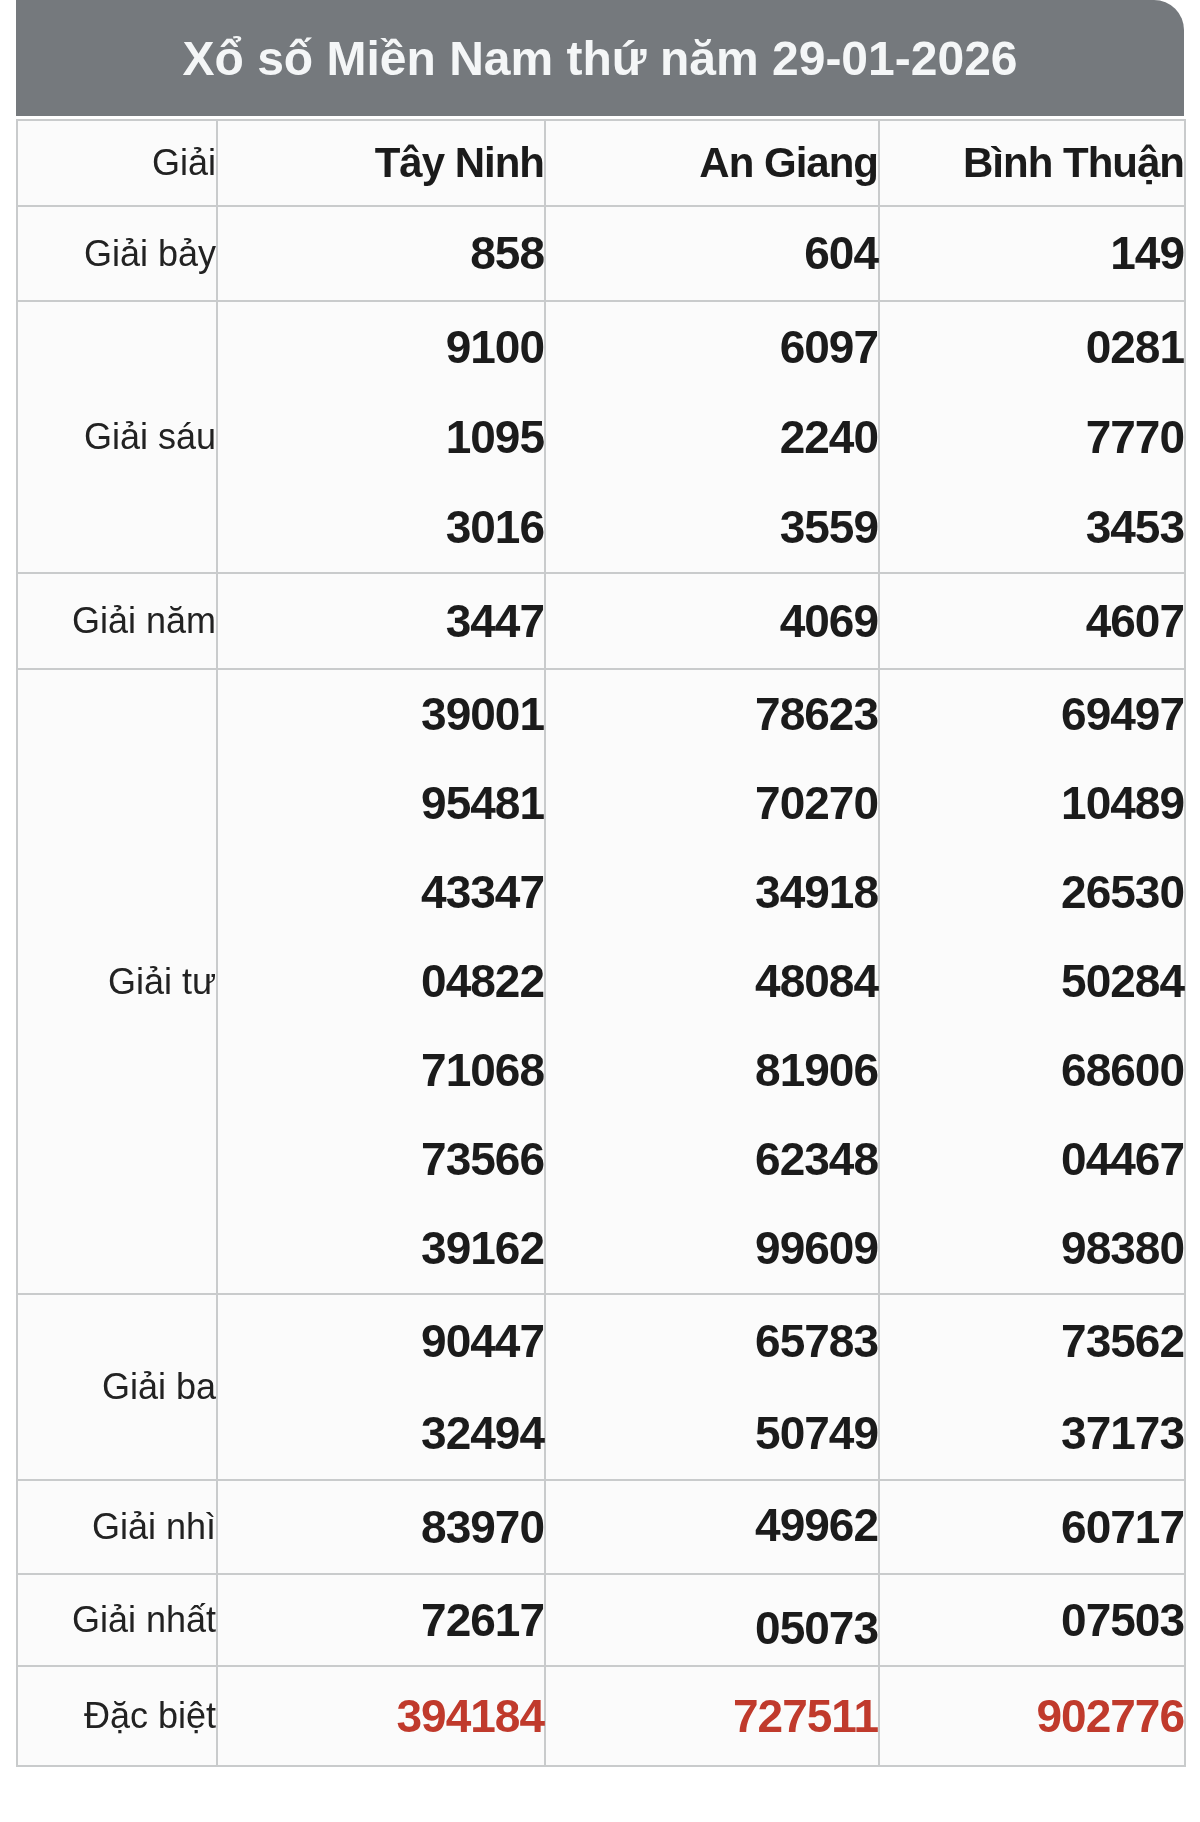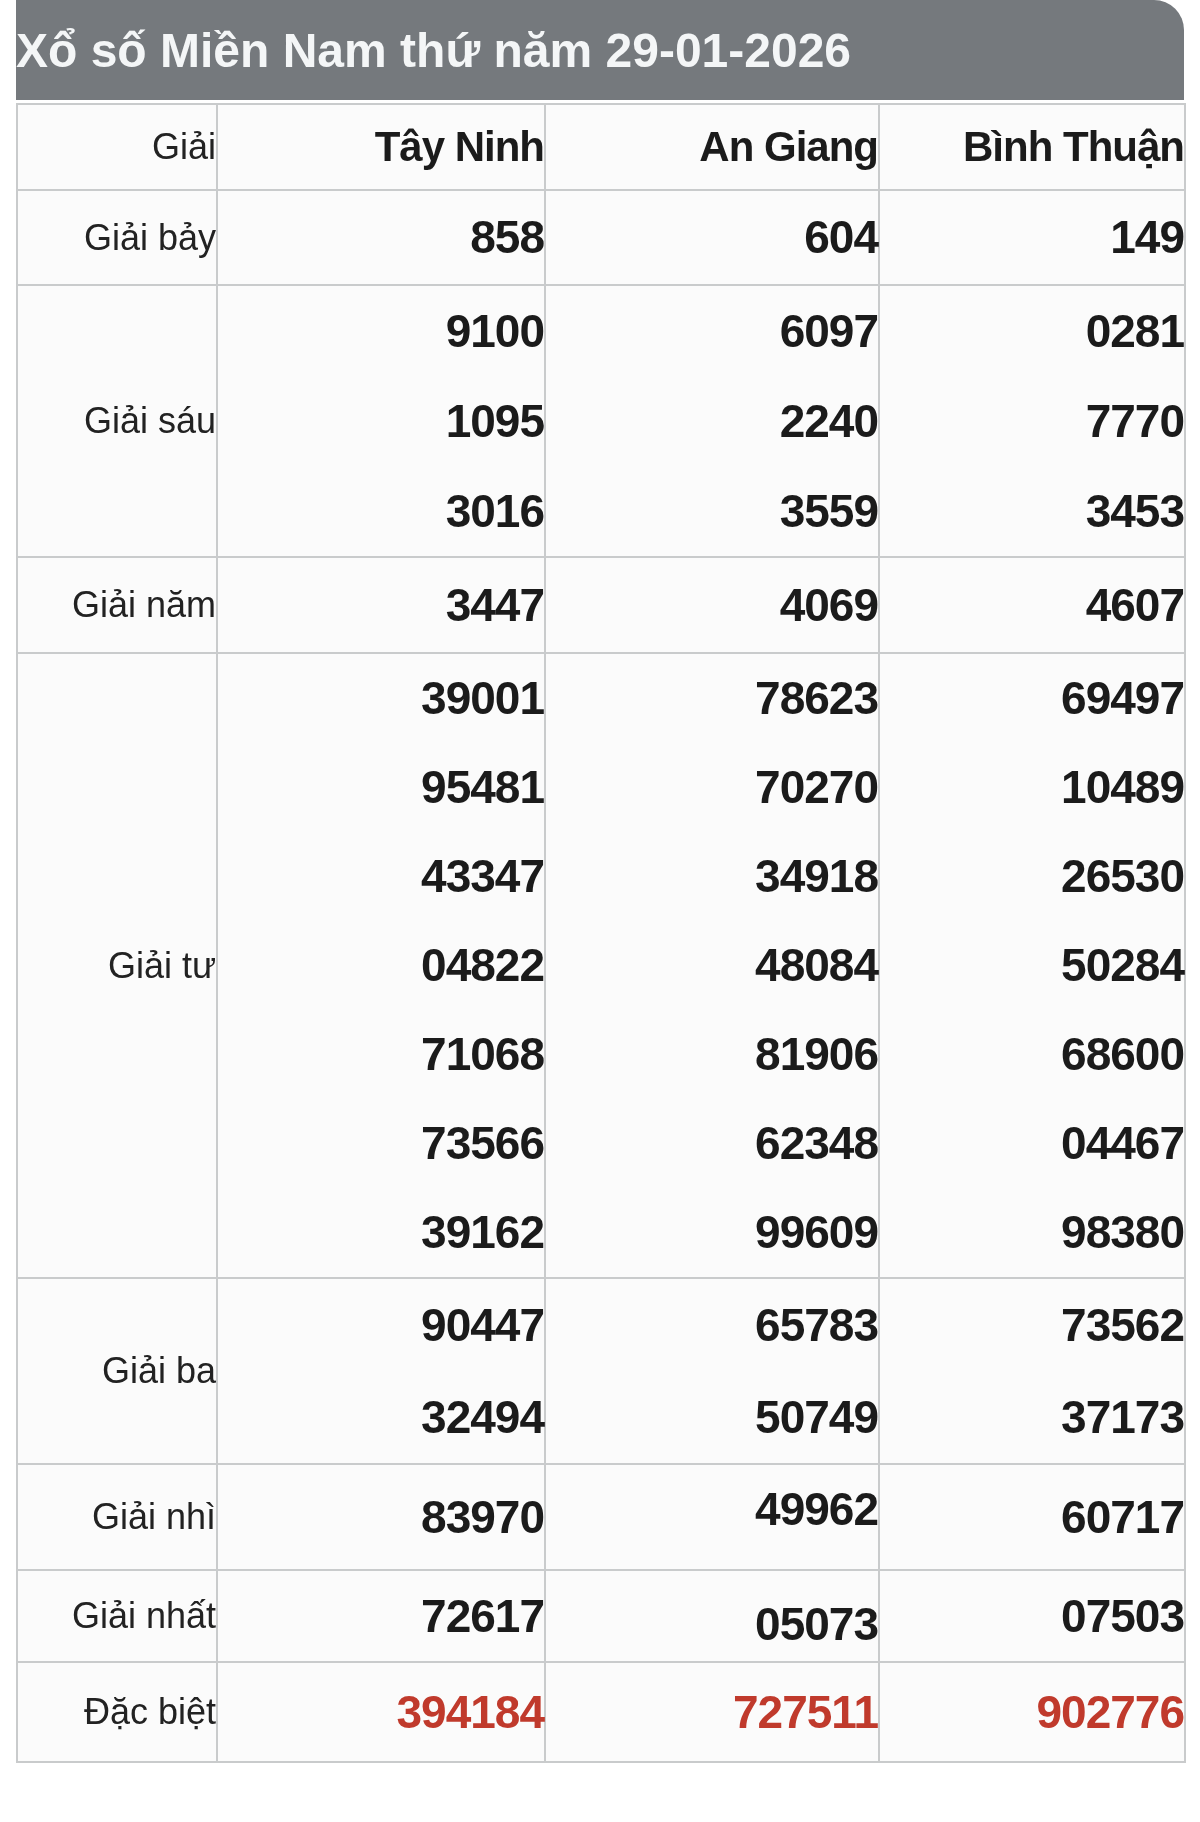--- a/index.html
+++ b/index.html
@@ -17,24 +17,24 @@
   body{
     width:1200px;height:1822px;overflow:hidden;
     background:var(--page-bg);
     font-family:"Liberation Sans","DejaVu Sans",sans-serif;
   }
   .card{
     margin-left:16px;
     width:1168px;
   }
   .header-bar{
-    height:100px;
+    height:116px;
     background:var(--header-bg);
     border-radius:0 30px 0 0;
-    display:flex;align-items:center;justify-content:flex-start;
+    display:flex;align-items:center;justify-content:center;
     margin-bottom:3px;
   }
   .title{
     margin:0;
     font-size:48px;
     font-weight:700;
     color:var(--title-color);
     letter-spacing:0px;
     white-space:nowrap;
   }
@@ -187,21 +187,21 @@
               <div class="num" style="height: 92px; line-height: 92px;">73562</div>
               <div class="num" style="height: 92px; line-height: 92px;">37173</div>
             </td>
           </tr>
           <tr style="height: 88px;">
             <td class="label">Giải nhì</td>
             <td>
               <div class="num" style="height: 88px; line-height: 88px;">83970</div>
             </td>
             <td>
-              <div class="num" style="height: 104px; line-height: 88px;">49962</div>
+              <div class="num" style="height: 92px; line-height: 88px;">49962</div>
             </td>
             <td>
               <div class="num" style="height: 88px; line-height: 88px;">60717</div>
             </td>
           </tr>
           <tr style="height: 90px;">
             <td class="label">Giải nhất</td>
             <td>
               <div class="num" style="height: 90px; line-height: 90px;">72617</div>
             </td>

